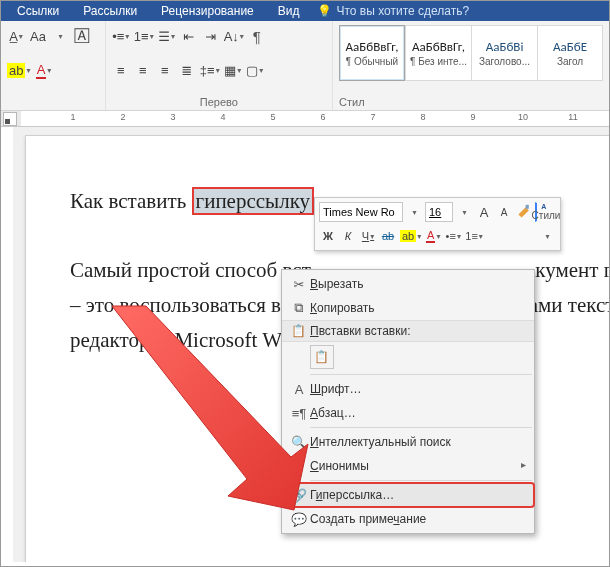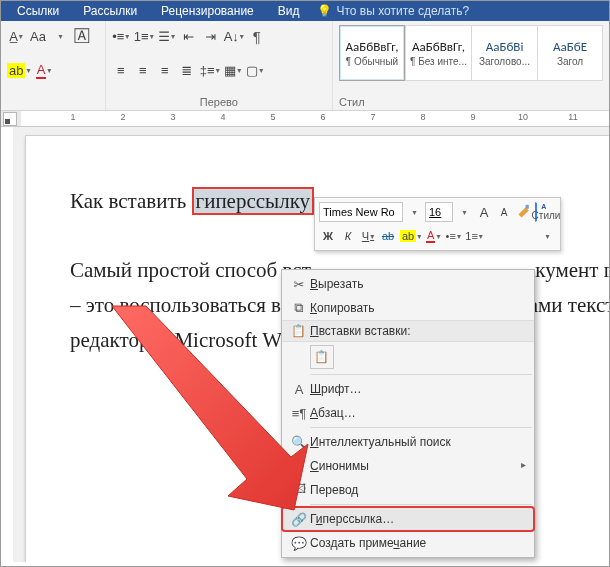--- a/index.html
+++ b/index.html
@@ -426,24 +426,20 @@
   </div>
   <div class="menu-sep"></div>
   <div class="menu-item">
     <span class="icon-cell">🔍</span>
     <span class="label"><span class="u">И</span>нтеллектуальный поиск</span>
   </div>
   <div class="menu-item">
     <span class="icon-cell"></span>
     <span class="label sub"><span class="u">С</span>инонимы</span>
   </div>
-  <div class="menu-item">
-    <span class="icon-cell">🖾</span>
-    <span class="label">Перево<span class="u">д</span></span>
-  </div>
   <div class="menu-sep"></div>
   <div class="menu-item highlight">
     <span class="icon-cell">🔗</span>
     <span class="label">Г<span class="u">и</span>перссылка…</span>
   </div>
   <div class="menu-item">
     <span class="icon-cell">💬</span>
     <span class="label">Создать приме<span class="u">ч</span>ание</span>
   </div>
 </div>

